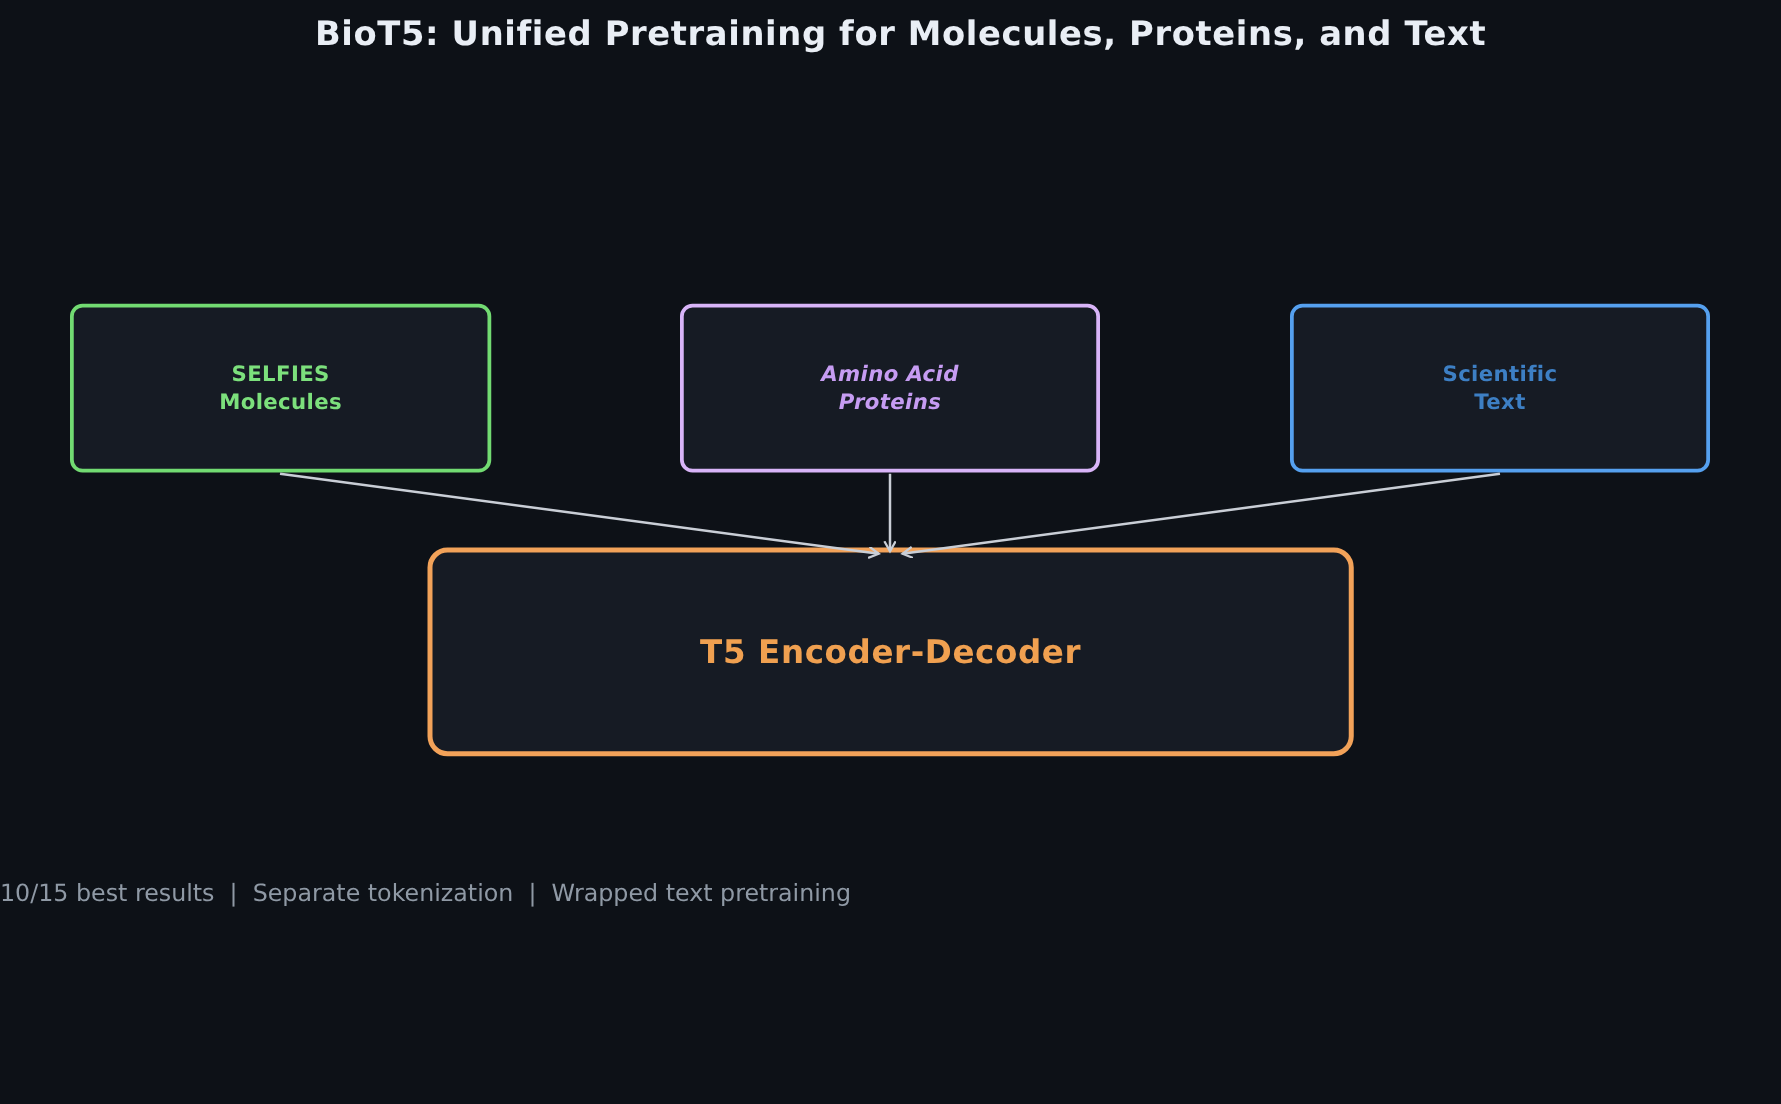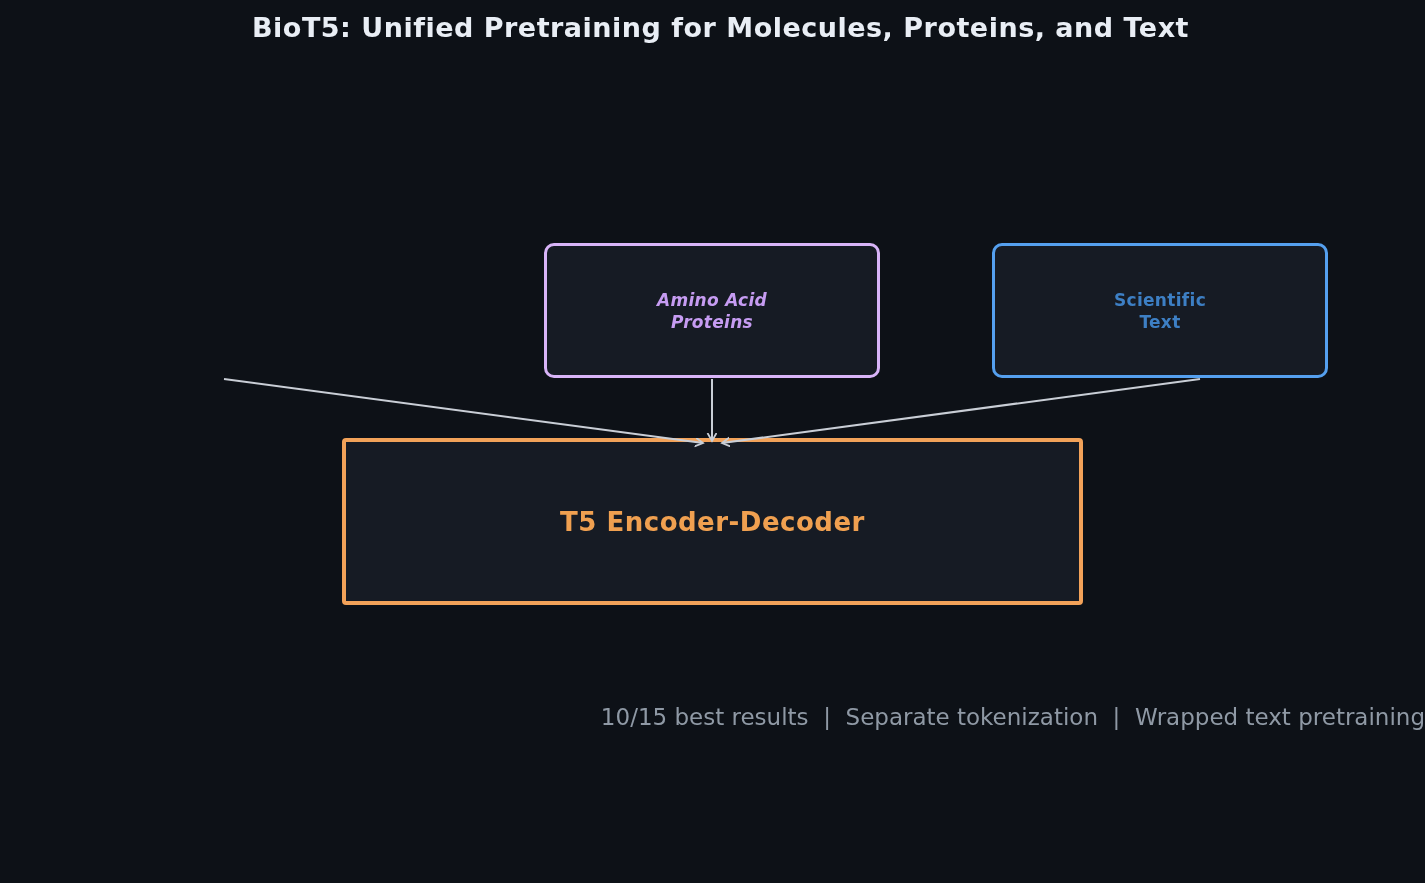--- a/index.html
+++ b/index.html
@@ -46,58 +46,64 @@
     border: 3px solid #72db72;
   }
   .node-selfies .label { color: #7ce07c; }
   .node-amino {
     left: 544px; top: 243px; width: 336px; height: 135px;
     border: 3px solid #d8b4f8;
     font-style: italic;
   }
   .node-amino .label { color: #c69cf2; }
   .node-scientific {
-    left: 992px; top: 243px; width: 336px; height: 135px;
+    left: 1032px; top: 243px; width: 336px; height: 135px;
     border: 3px solid #55a0ef;
   }
   .node-scientific .label { color: #3d7fc4; }
   .node-t5 {
     left: 342px; top: 438px; width: 741px; height: 167px;
     border: 4px solid #f2a259;
-    border-radius: 4px;
+    border-radius: 16px;
   }
   .node-t5 .label {
     font-size: 26px;
     color: #f0a050;
     letter-spacing: 0.5px;
   }
   .arrows {
     position: absolute;
     left: 0; top: 0;
     width: 1425px; height: 883px;
     pointer-events: none;
   }
   .caption {
     position: absolute;
     top: 704px;
     left: 0;
     width: 100%;
-    text-align: right;
-    font-size: 23px;
+    text-align: left;
+    font-size: 19px;
     color: #8f99a5;
     white-space: pre;
   }
 </style>
 </head>
 <body>
 
 <div class="canvas">
 
   <div class="title">BioT5: Unified Pretraining for Molecules, Proteins, and Text</div>
 
+  <div class="node node-selfies">
+    <div class="label">
+      <div>SELFIES</div>
+      <div>Molecules</div>
+    </div>
+  </div>
 
   <div class="node node-amino">
     <div class="label">
       <div>Amino Acid</div>
       <div>Proteins</div>
     </div>
   </div>
 
   <div class="node node-scientific">
     <div class="label">

